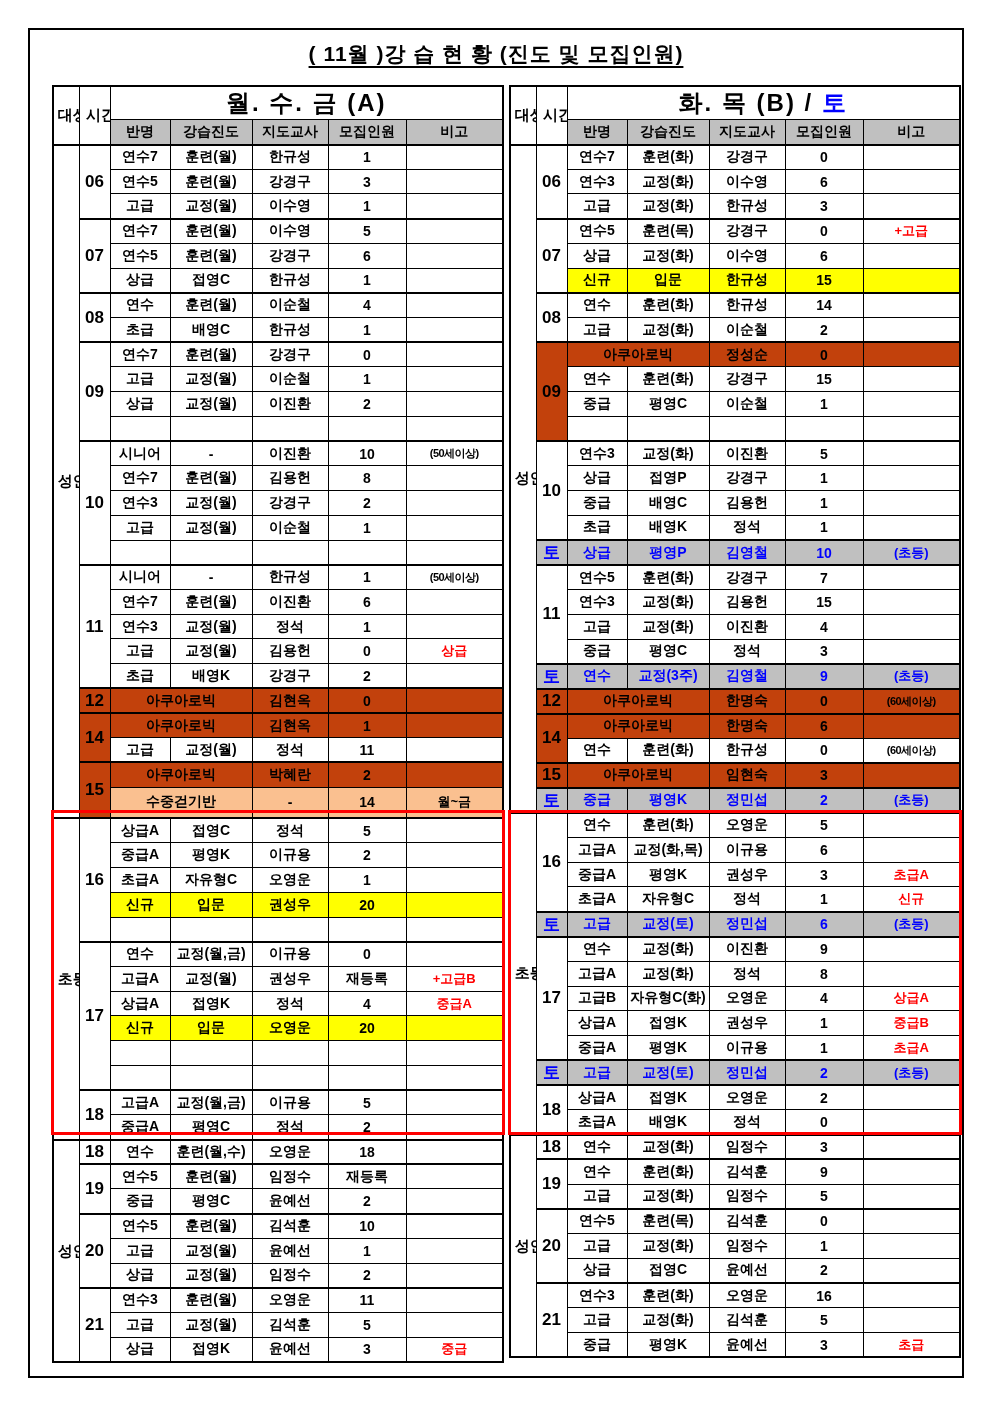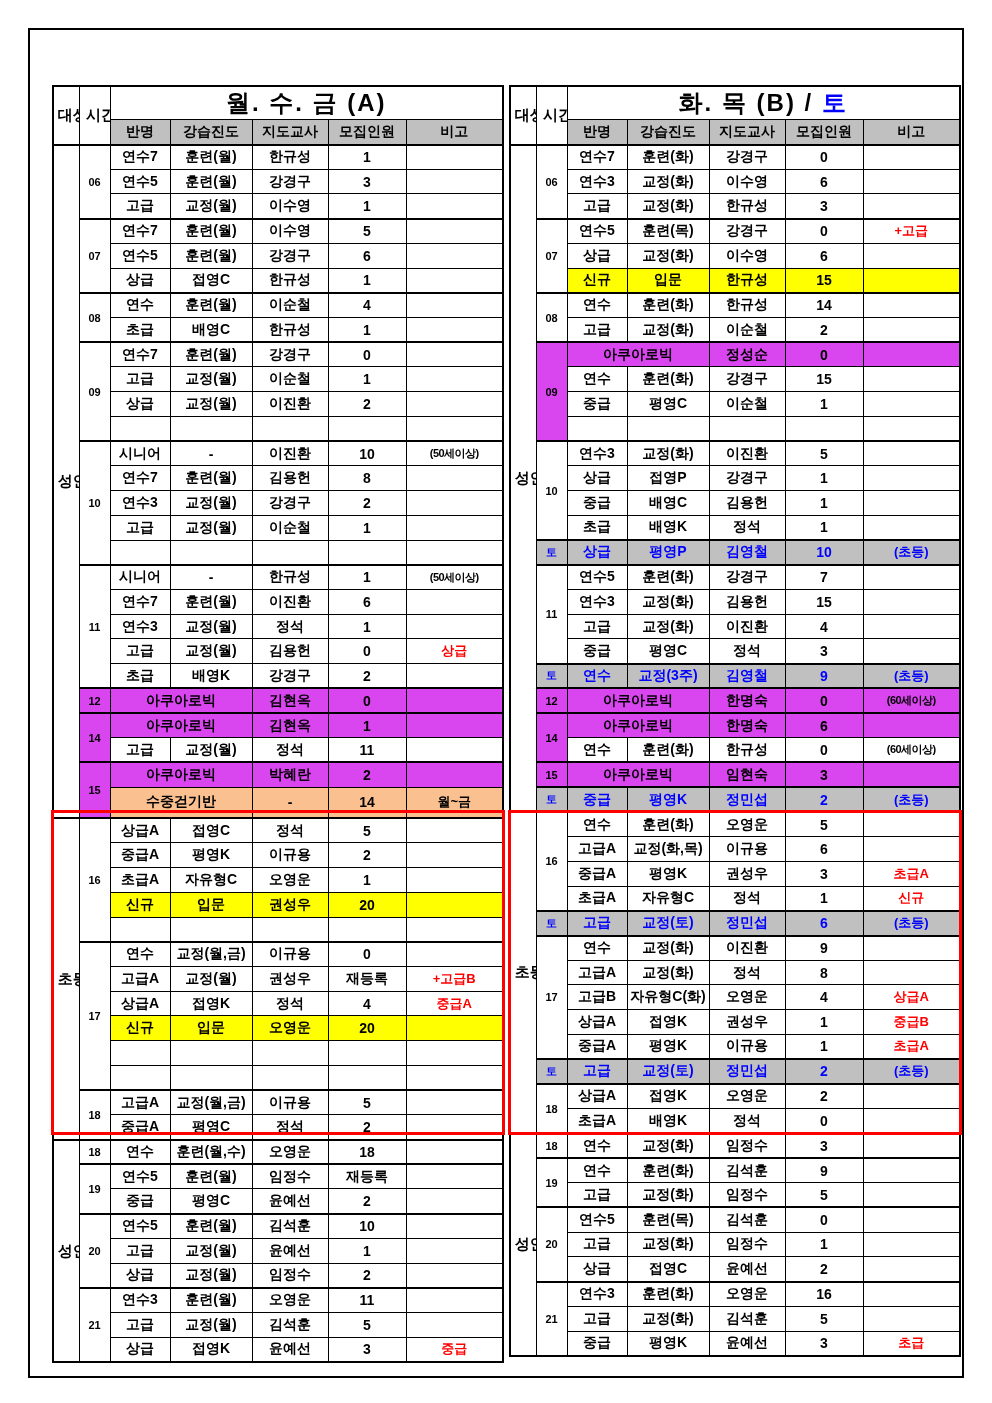--- a/index.html
+++ b/index.html
@@ -10,40 +10,41 @@
          letter-spacing:1px;text-decoration:underline;text-underline-offset:5px;}
   #tables{position:absolute;left:52px;top:85px;display:flex;gap:5px;}
   .twrap{position:relative;}
   table{border-collapse:collapse;table-layout:fixed;border:2px solid #000;}
   td,th{border:1px solid #000;padding:0;text-align:center;vertical-align:middle;
         white-space:nowrap;overflow:hidden;font-weight:bold;}
   tr.gtop > td, tr.gtop > th{border-top:2px solid #000;}
   th.big{background:#fff;font-size:24px;letter-spacing:2px;}
   th.colhead{background:#c0c0c0;font-size:14px;}
   th.corner{background:#fff;font-size:14px;}
-  td.time{font-size:11px;background:#fff;}
+  td.time{font-size:17px;background:#fff;}
   td.cell{font-size:14px;background:#fff;}
   td.note{font-size:13px;background:#fff;}
   td.note.small{font-size:11px;letter-spacing:-0.5px;margin-top:20px;}
   .vert{display:inline-block;width:1.15em;word-break:break-all;line-height:1.5;font-size:15px;}
-  tr.g-green td{background:#d946ef;}
+  tr.g-green td{background:#c2410c;}
   tr.g-yellow td{background:#ffff00;}
   tr.g-orange td{background:#fac090;}
   tr.g-sat td{background:#c0c0c0;color:#0000ff;}
   td.time.sat{background:#c0c0c0;color:#0000ff;}
   .note-red{color:#ff0000;}
   .note-blue{color:#0000ff;}
   .redbox-overlay{position:absolute;border:3px solid #ff0000;box-sizing:border-box;
                   pointer-events:none;z-index:5;}
 </style>
 </head>
 <body>
 
 <div id="page">
   <div id="frame"></div>
+  <div id="title">( 11월 )강 습 현 황 (진도 및 모집인원)</div>
   <div id="tables">
     <div class="twrap">
         <table>
           <colgroup>
             <col style="width: 26px;">
             <col style="width: 31px;">
             <col style="width: 60px;">
             <col style="width: 82px;">
             <col style="width: 76px;">
             <col style="width: 78px;">

